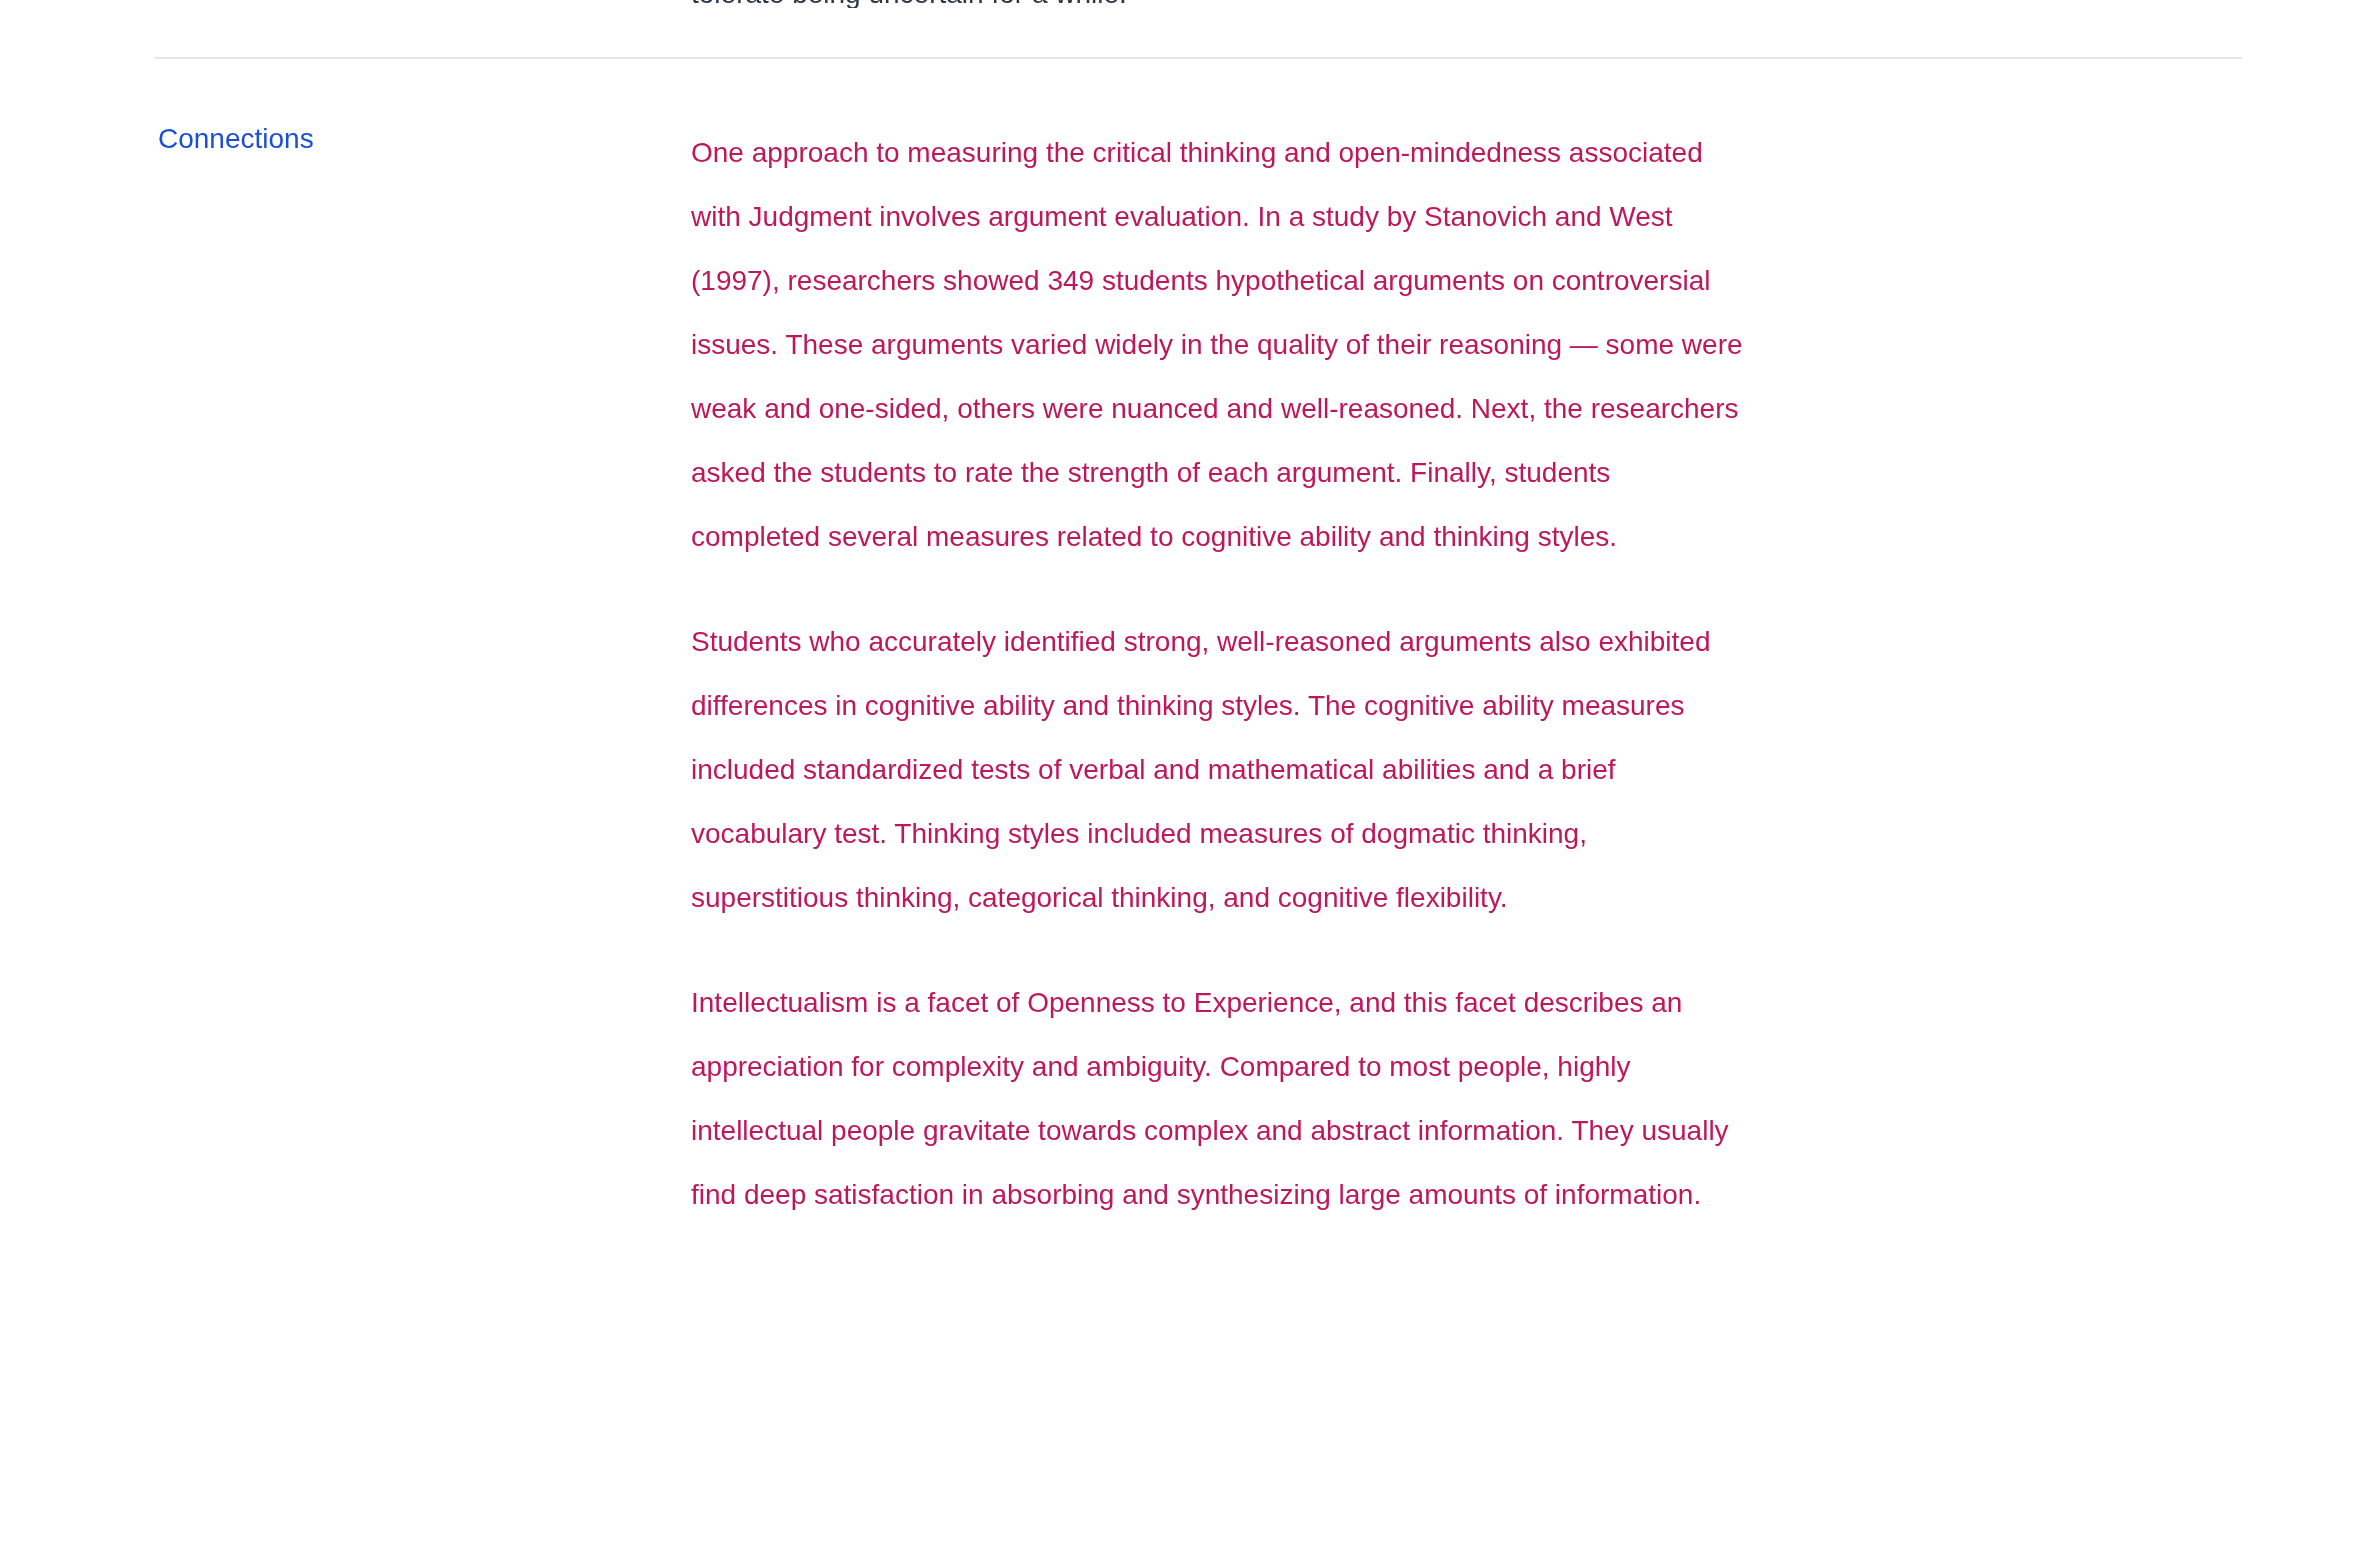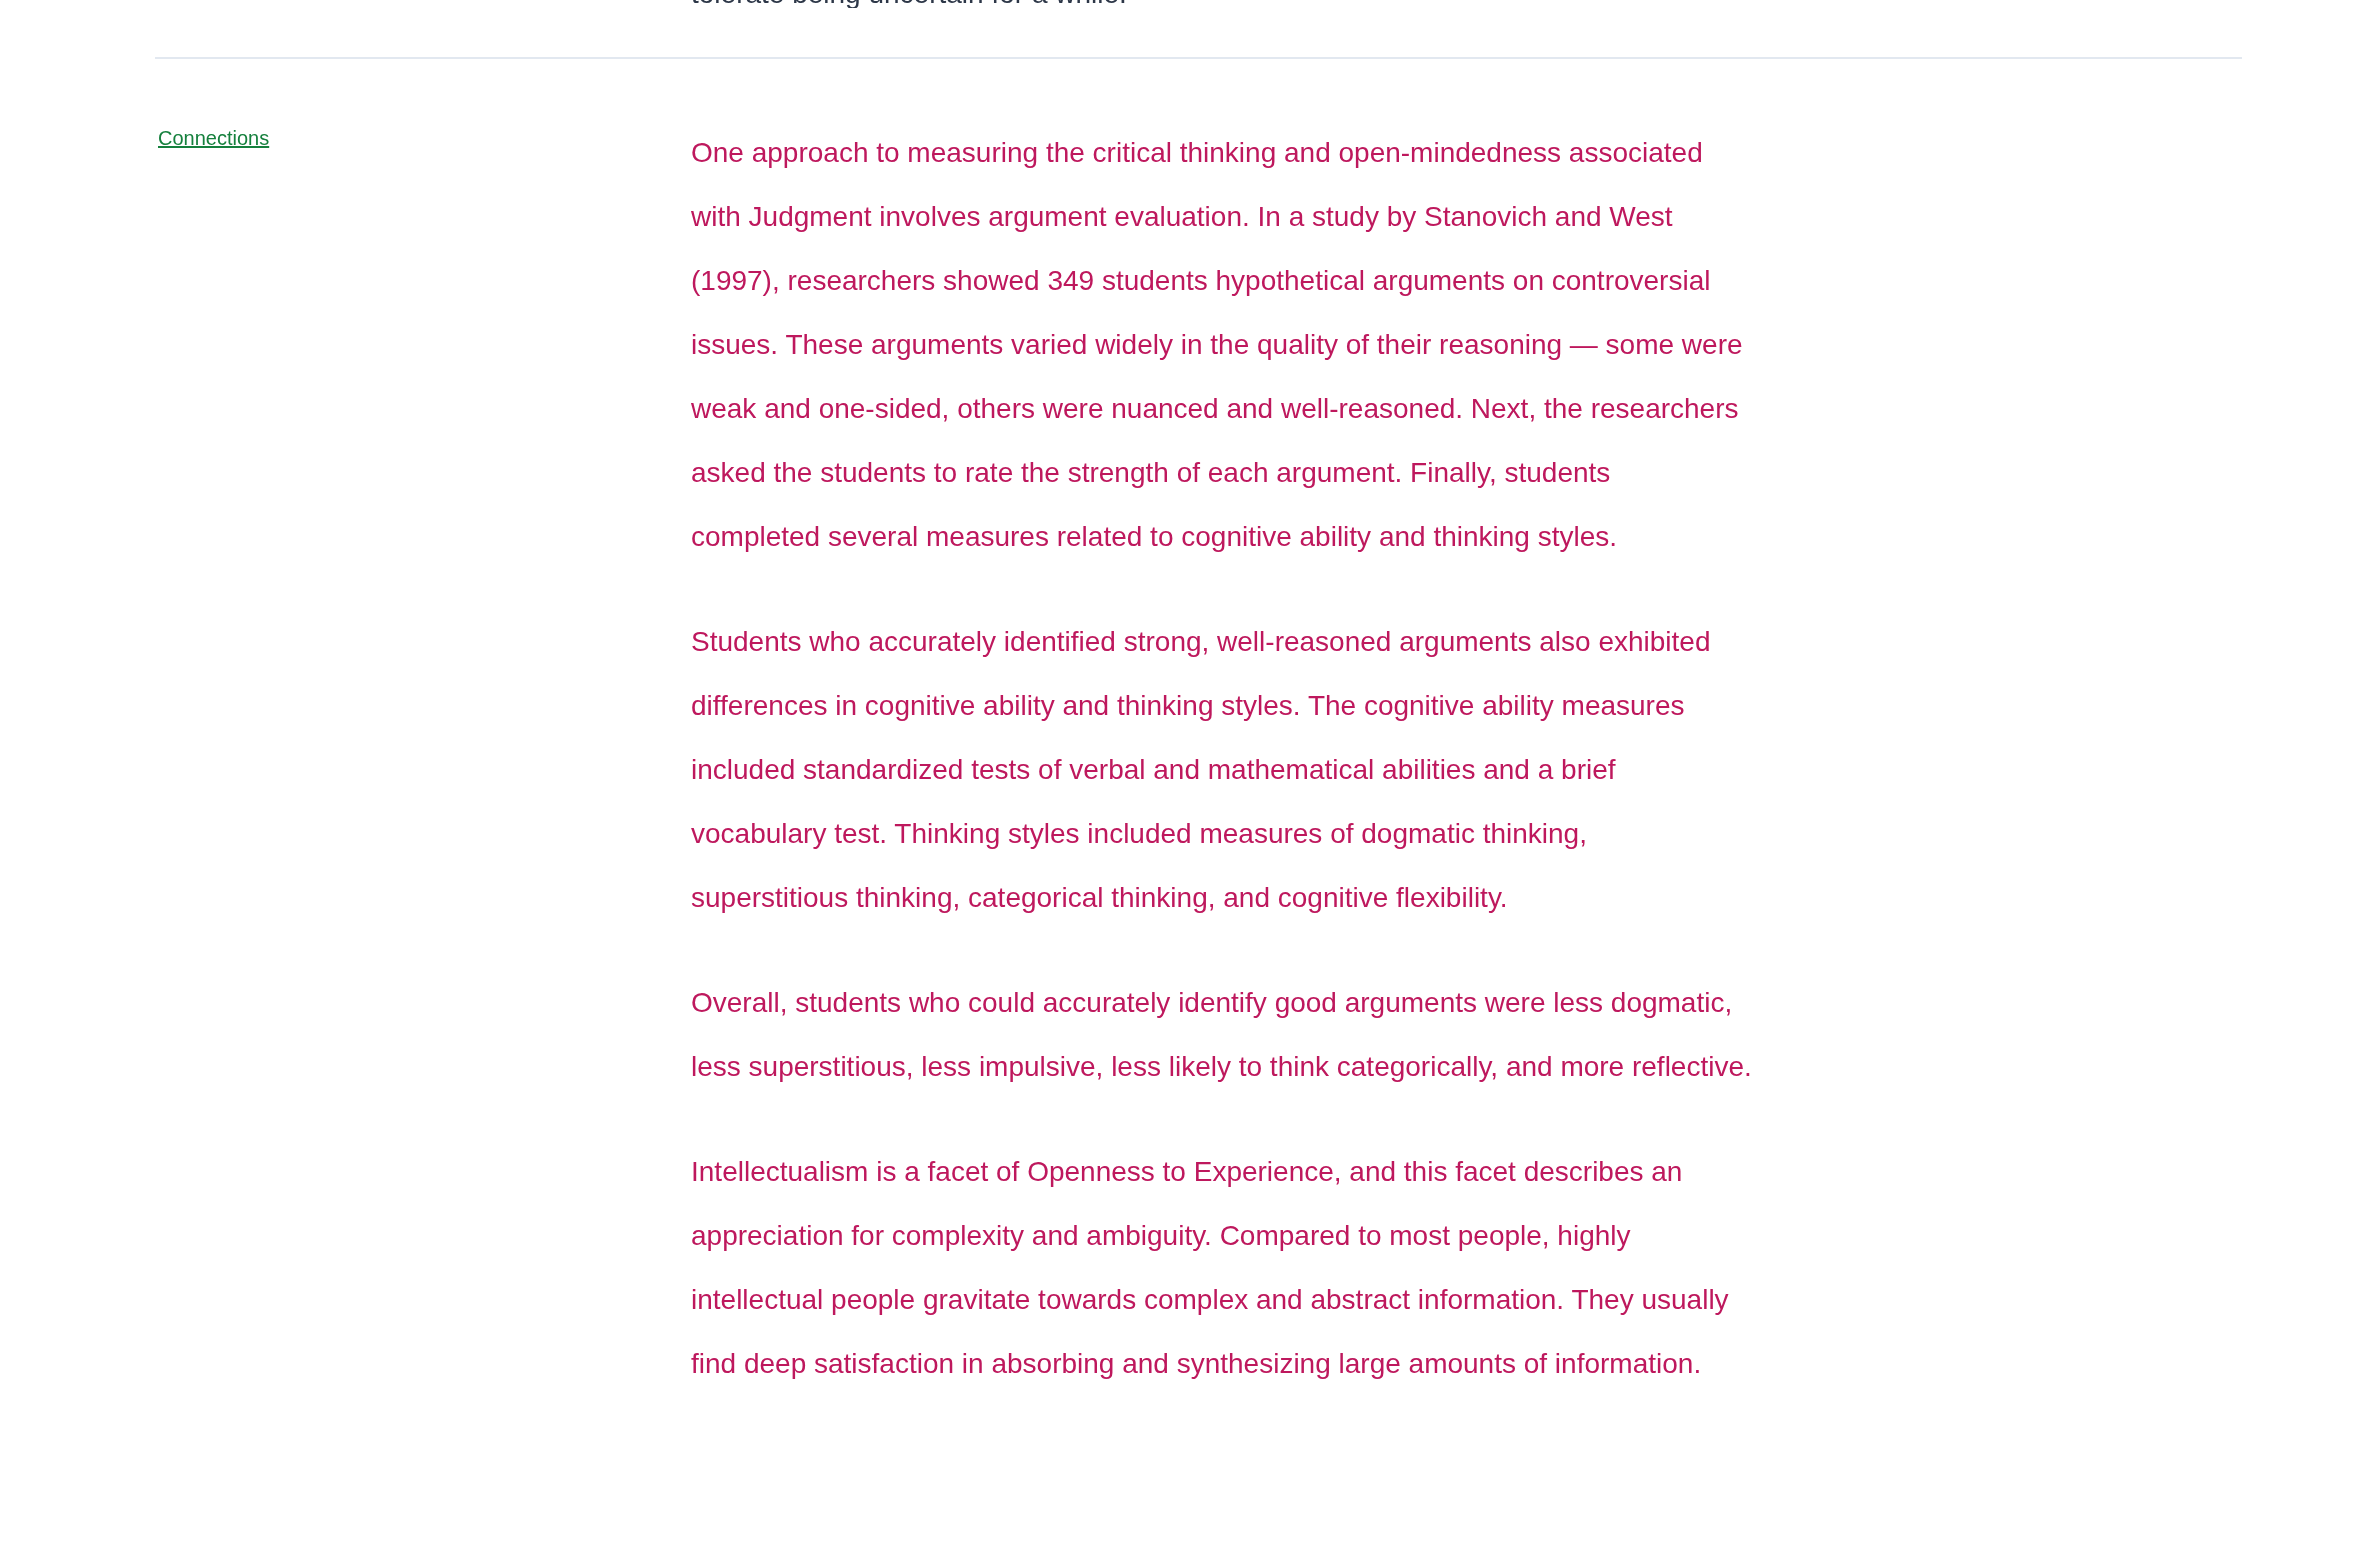--- a/index.html
+++ b/index.html
@@ -49,25 +49,24 @@
     top: 121px;
     width: 2088px;
     display: flex;
     align-items: flex-start;
   }
   .label-col {
     flex: 0 0 533px;
     width: 533px;
   }
   .label-col .label {
-    font-size: 20px;
+    font-size: 28px;
     line-height: 35px;
-    color: #15803d;
+    color: #1d4ed8;
     letter-spacing: 0px;
-    text-decoration: underline;
   }
   .content-col {
     flex: 1 1 auto;
     min-width: 0;
   }
   .content-col h3 {
     margin: 0 0 21.4px 0;
     font-size: 30px;
     line-height: 30px;
     font-weight: bold;
@@ -112,22 +111,20 @@
 weak and one-sided, others were nuanced and well-reasoned. Next, the researchers
 asked the students to rate the strength of each argument. Finally, students
 completed several measures related to cognitive ability and thinking styles.</p>
 
     <p>Students who accurately identified strong, well-reasoned arguments also exhibited
 differences in cognitive ability and thinking styles. The cognitive ability measures
 included standardized tests of verbal and mathematical abilities and a brief
 vocabulary test. Thinking styles included measures of dogmatic thinking,
 superstitious thinking, categorical thinking, and cognitive flexibility.</p>
 
-    <p>Overall, students who could accurately identify good arguments were less dogmatic,
-less superstitious, less impulsive, less likely to think categorically, and more reflective.</p>
 
 
 
     <p><span class="em">Intellectualism</span><span> is a facet of Openness to Experience, and this facet describes an
 appreciation for complexity and ambiguity. Compared to most people, highly
 intellectual people gravitate towards complex and abstract information. They usually
 find deep satisfaction in absorbing and synthesizing large amounts of information.</span></p>
 
   </div>
 </div>

